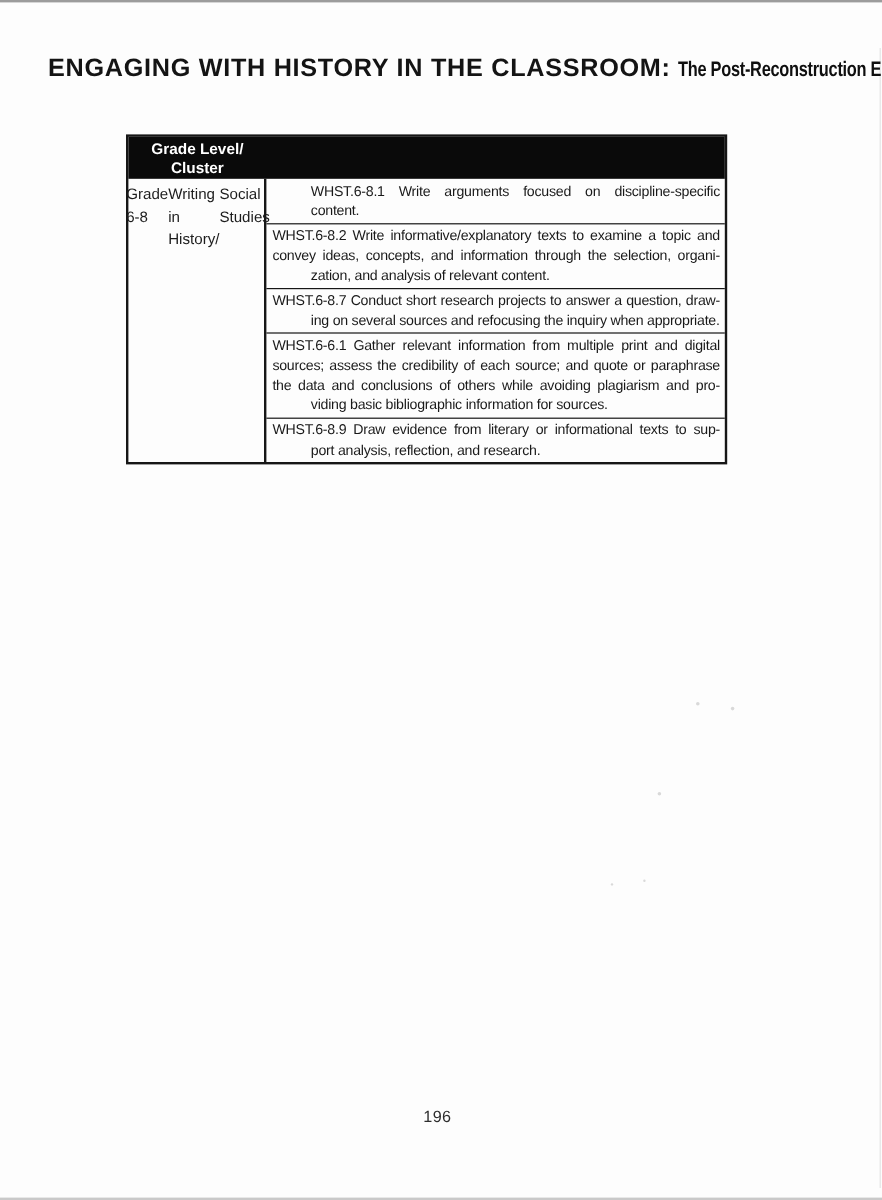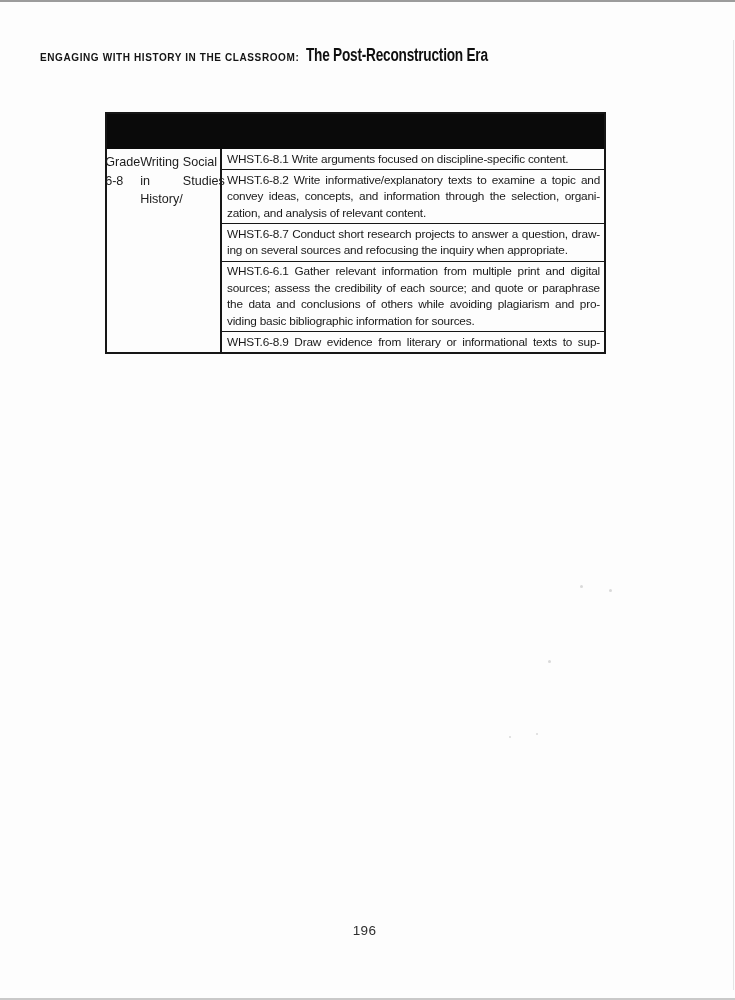--- a/index.html
+++ b/index.html
@@ -42,21 +42,21 @@
   }
   
   .doc-header {
     position: absolute;
     left: 40px;
     top: 45px;
     white-space: nowrap;
     font-weight: bold;
   }
   .doc-header .title-main {
-    font-size: 10px;
+    font-size: 21px;
     letter-spacing: 0.6px;
     color: #141414;
   }
   .doc-header .title-accent {
     display: inline-block;
     font-size: 17.5px;
     letter-spacing: -0.3px;
     transform: scaleX(0.78);
     transform-origin: 0 60%;
     color: #0f0f0f;
@@ -126,20 +126,21 @@
   .std-row + .std-row {
     border-top: 1.7px solid #161616;
   }
   .tline {
     text-align: justify;
     text-align-last: justify;
     text-justify: inter-word;
   }
   .tline.last {
     text-align-last: left;
+    margin-left: 32px;
   }
   
   .page-number {
     position: absolute;
     top: 923px;
     left: 0;
     width: 729px;
     text-align: center;
     font-size: 13.5px;
     letter-spacing: 0.3px;
@@ -156,20 +157,24 @@
   <div class="scan-edge-right"></div>
 
   <div class="doc-header">
     <span class="title-main">ENGAGING WITH HISTORY IN THE CLASSROOM:</span>
     <span class="title-accent">The Post-Reconstruction Era</span>
   </div>
 
   <div class="ccss-table">
 
     <div class="t-head">
+      <div class="hcell-1">
+        <div>Grade Level/</div>
+        <div>Cluster</div>
+      </div>
     </div>
 
     <div class="t-body">
 
       <div class="grade-cell">
         <div>Grade 6-8</div>
         <div>Writing in History/</div>
         <div>Social Studies</div>
       </div>
 
@@ -194,20 +199,21 @@
 
         <div class="std-row">
           <div class="tline">WHST.6-6.1 Gather relevant information from multiple print and digital</div>
           <div class="tline">sources; assess the credibility of each source; and quote or paraphrase</div>
           <div class="tline">the data and conclusions of others while avoiding plagiarism and pro-</div>
           <div class="tline last">viding basic bibliographic information for sources.</div>
         </div>
 
         <div class="std-row">
           <div class="tline">WHST.6-8.9 Draw evidence from literary or informational texts to sup-</div>
+          <div class="tline last">port analysis, reflection, and research.</div>
         </div>
 
       </div>
     </div>
   </div>
 
   <div class="speck" style="left:580px; top:585px;"></div>
   <div class="speck" style="left:609px; top:589px;"></div>
   <div class="speck" style="left:548px; top:660px;"></div>
   <div class="speck" style="left:509px; top:736px; width:2px; height:2px;"></div>

